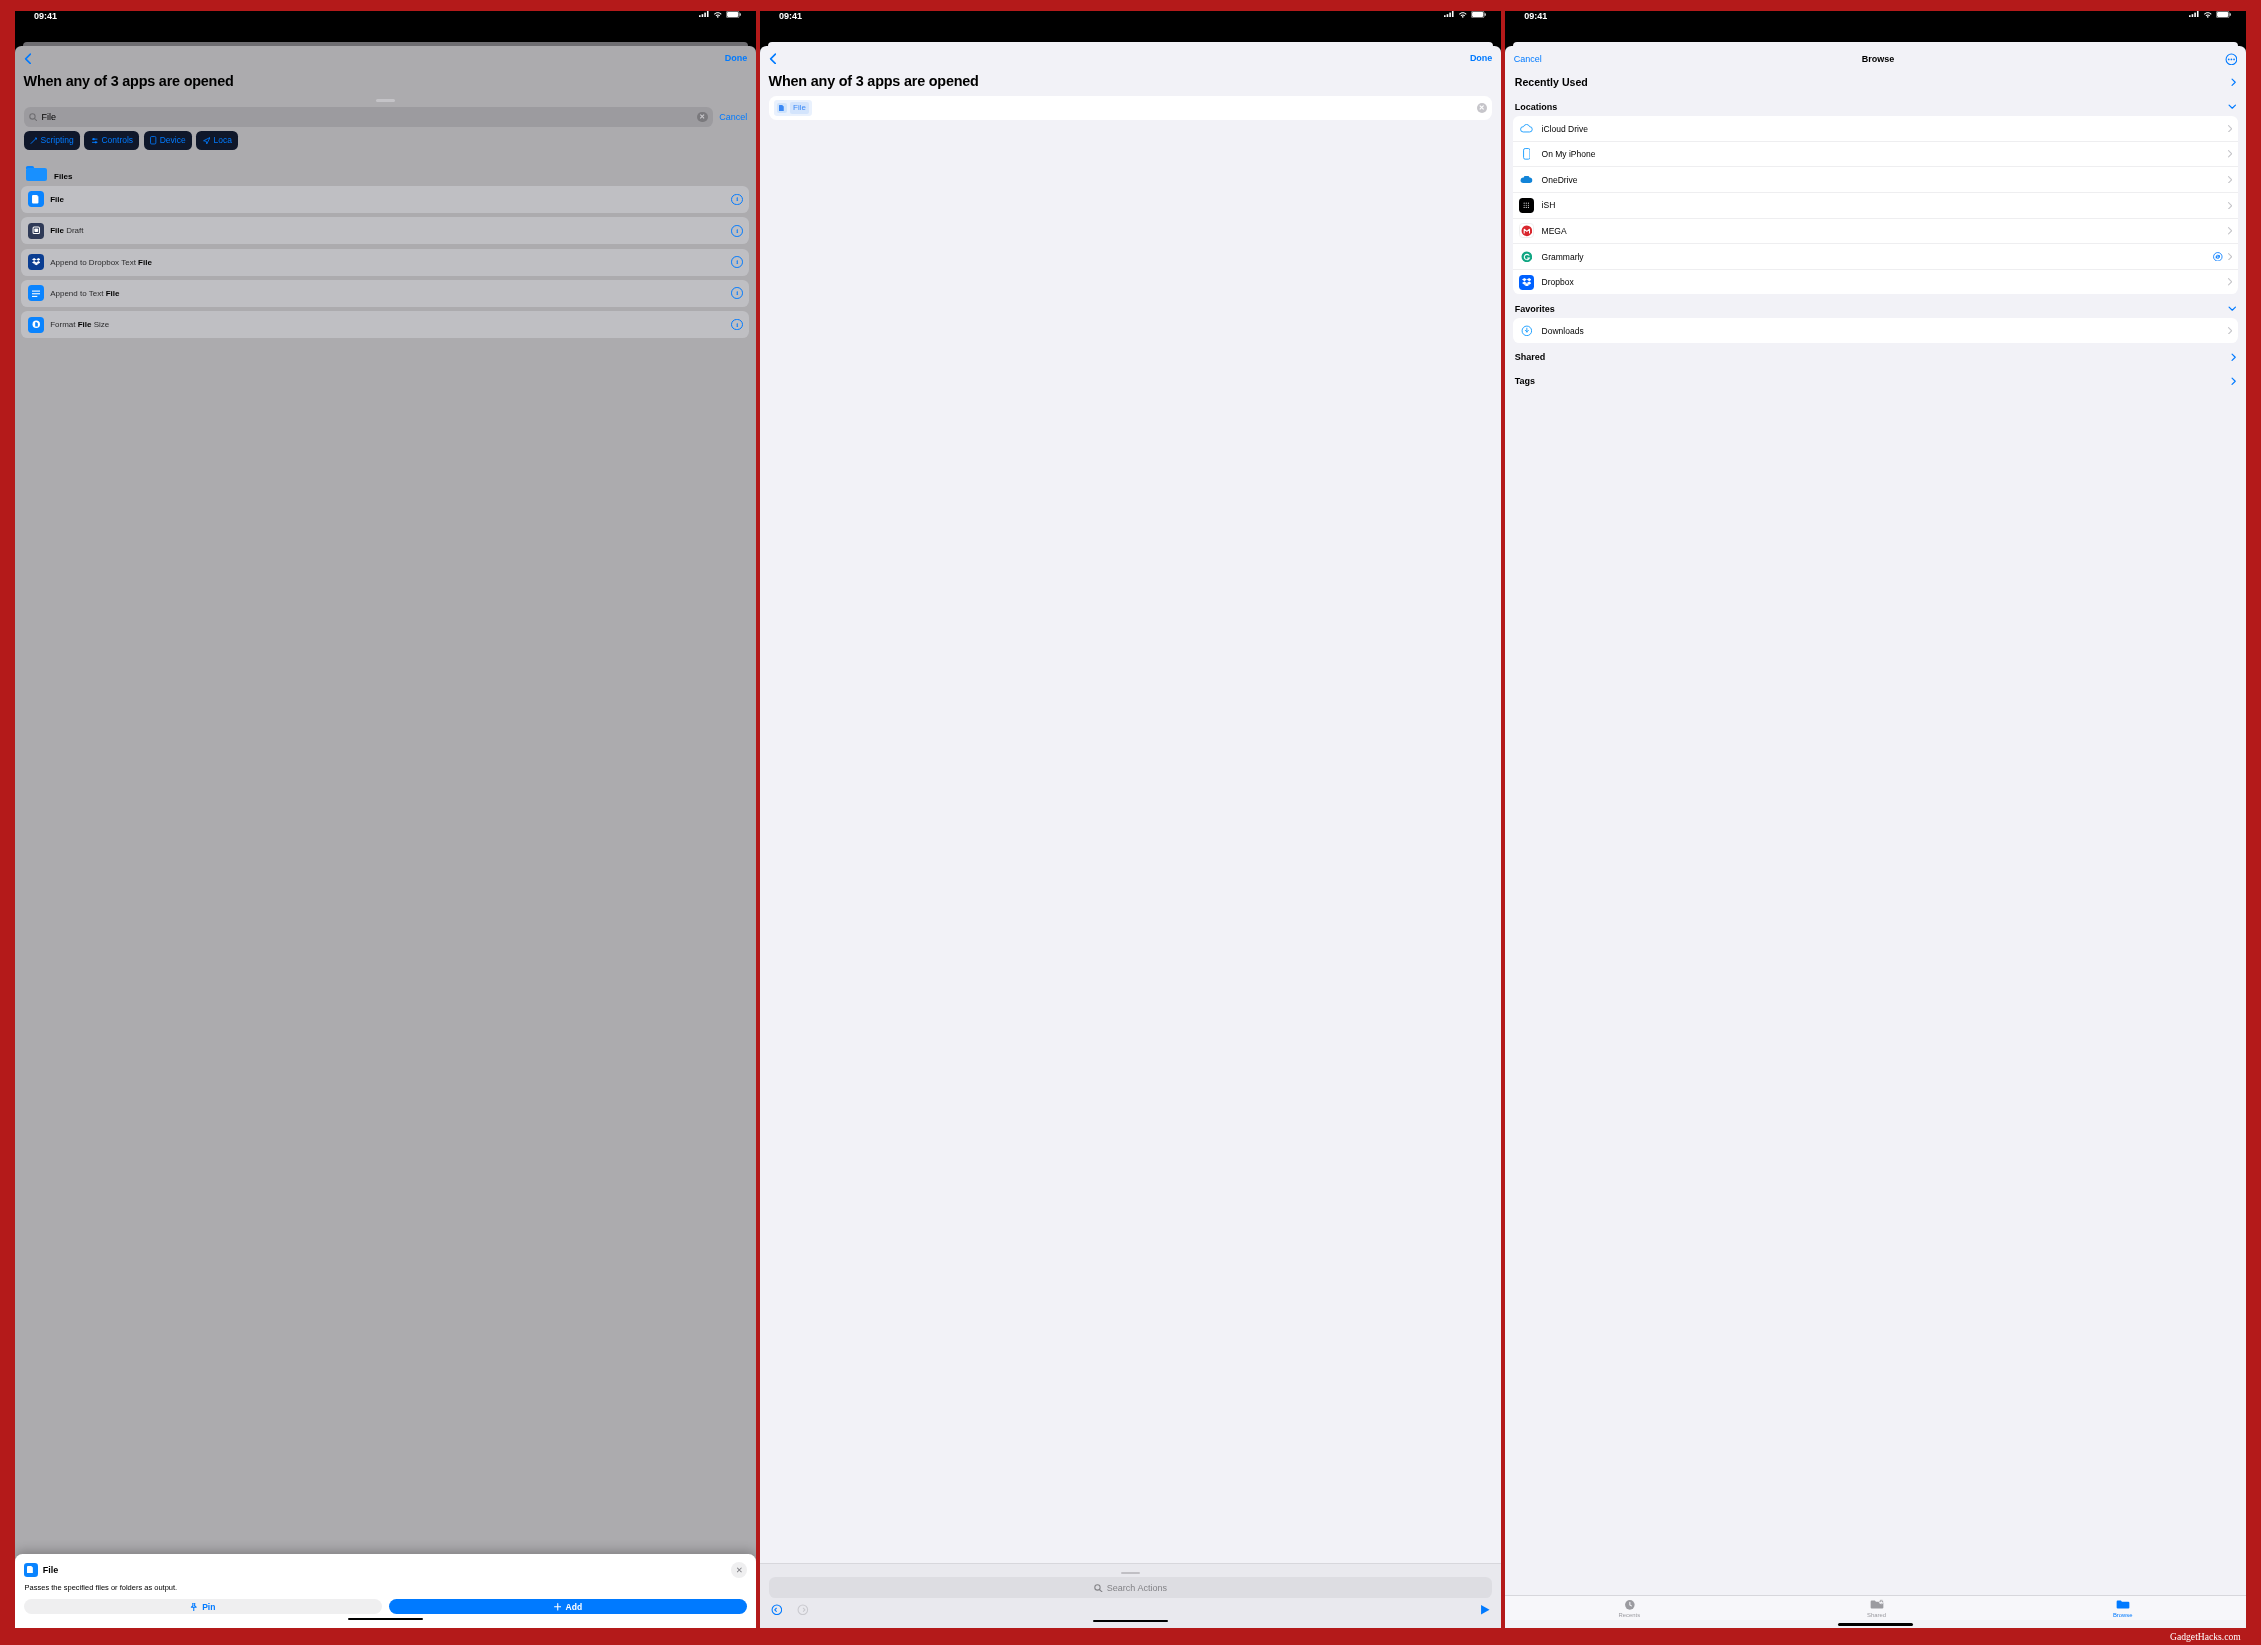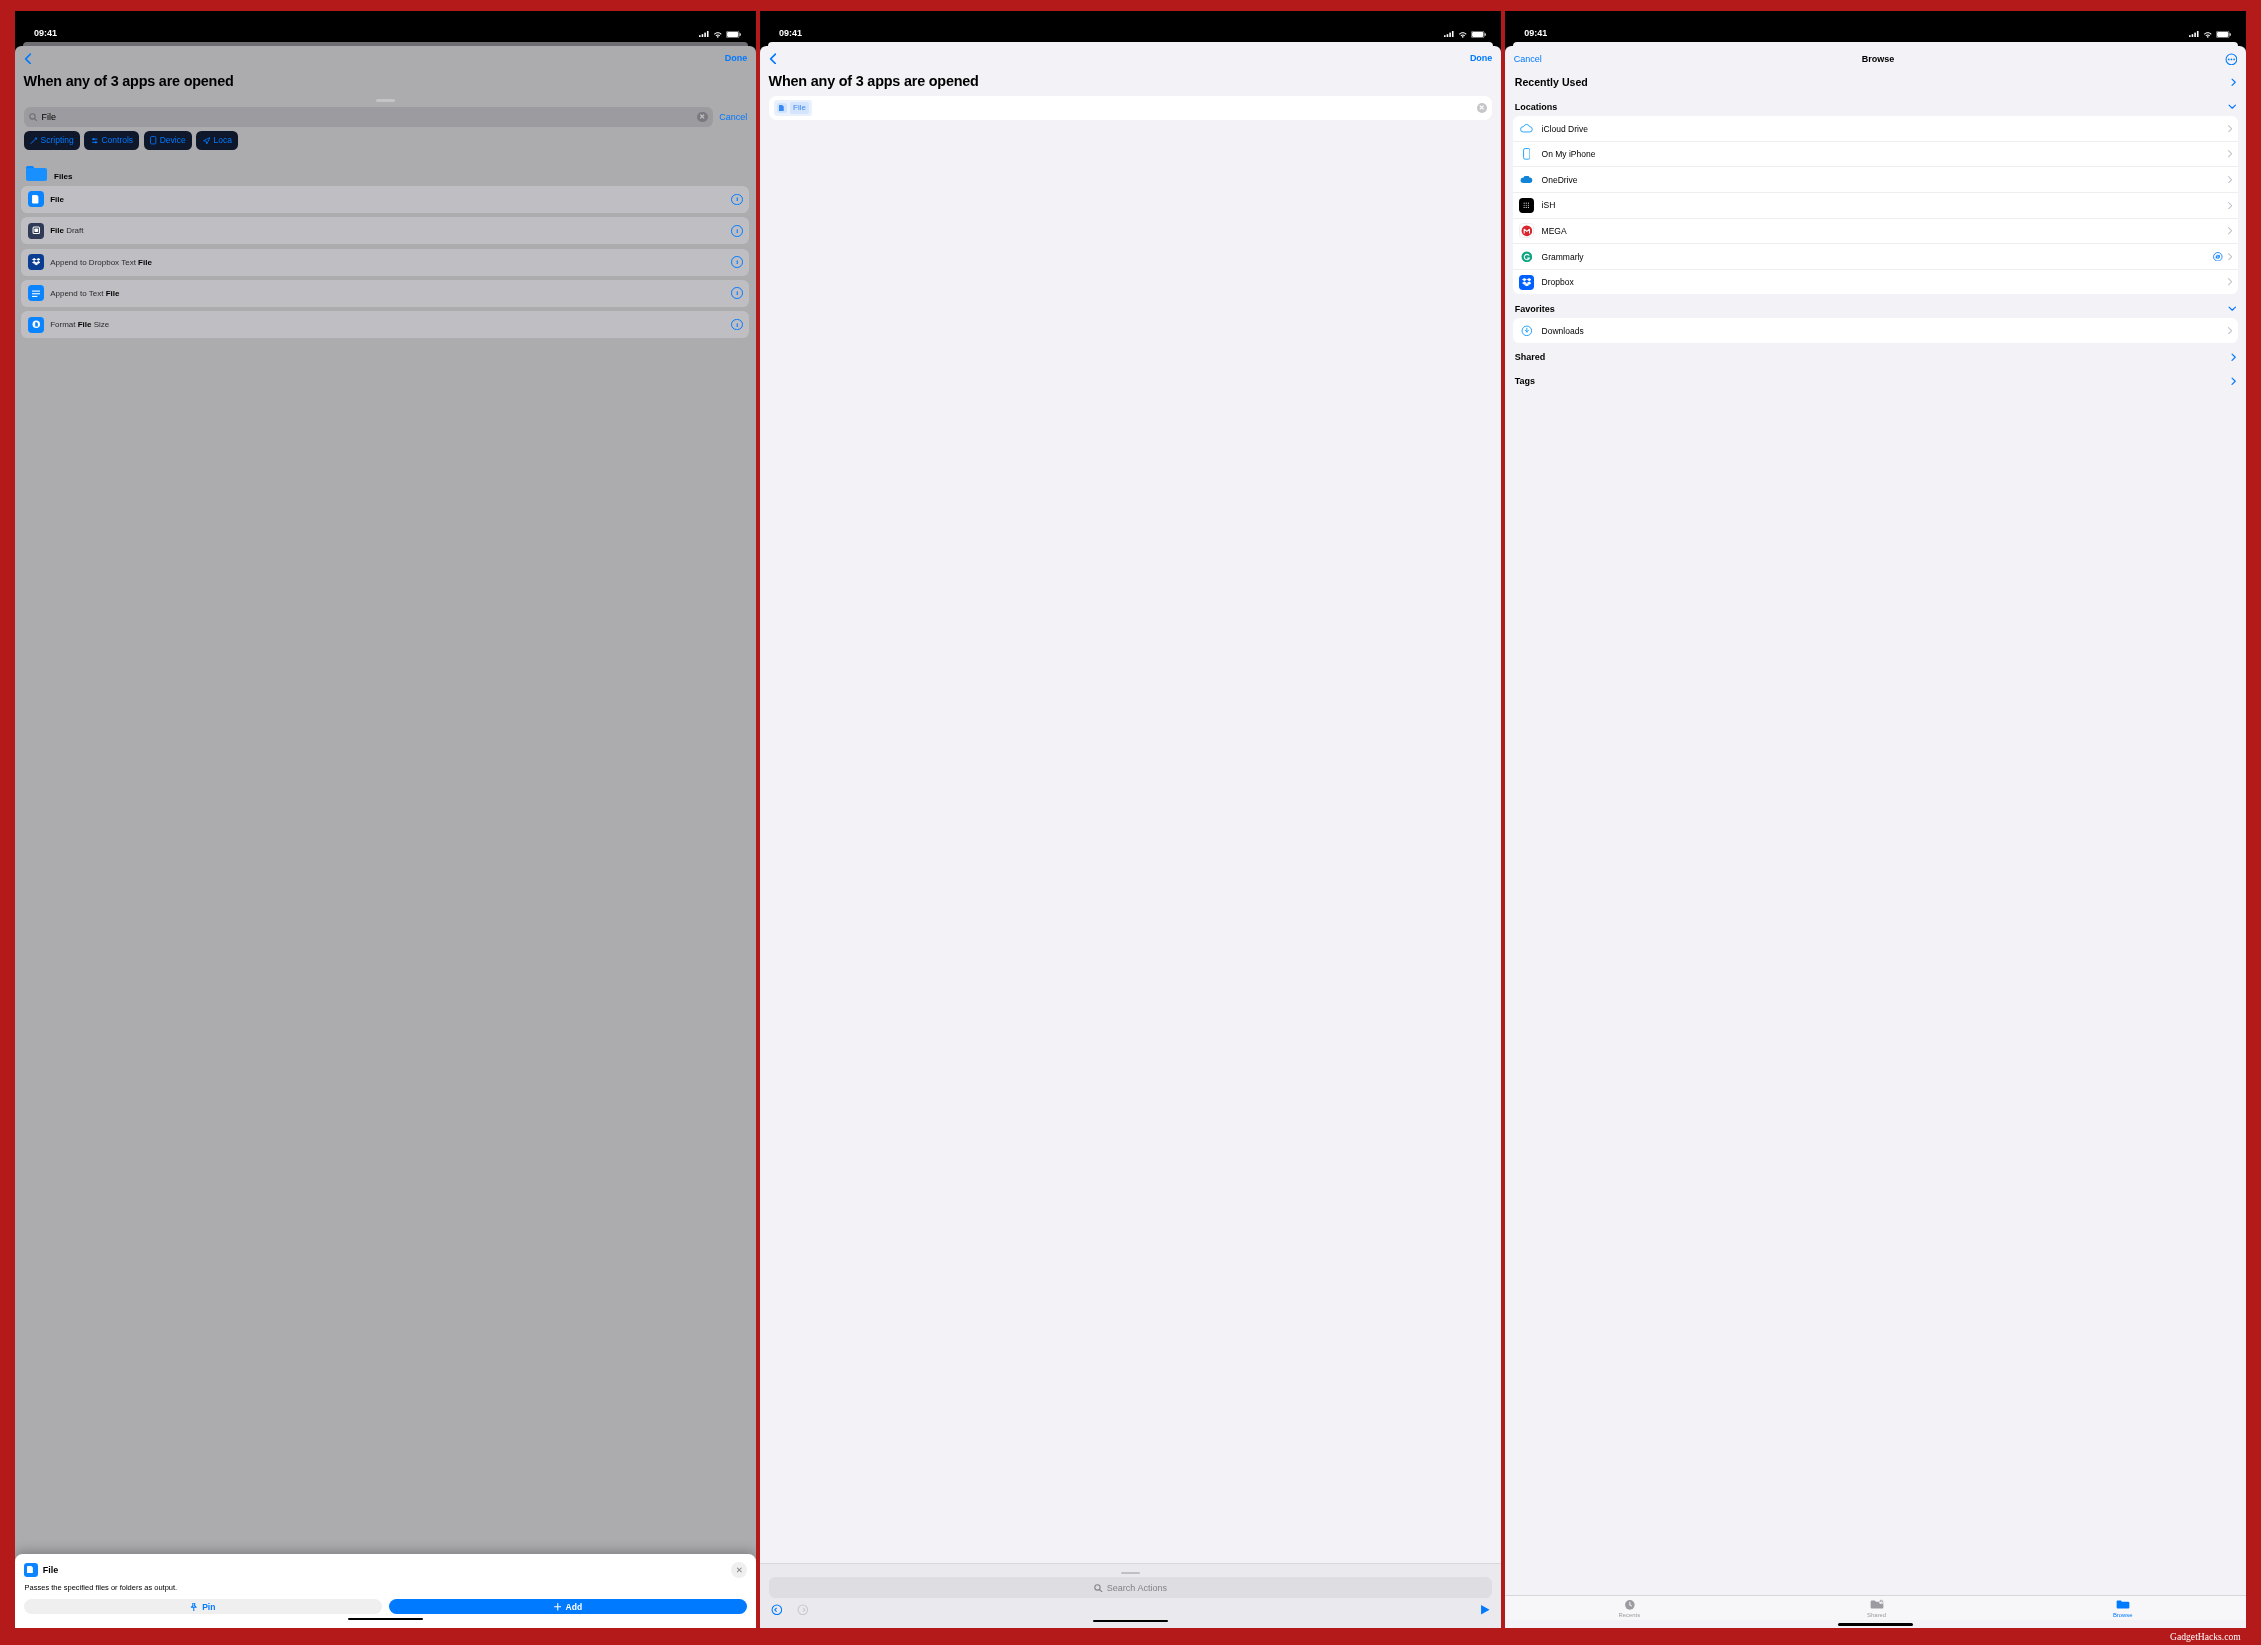--- a/index.html
+++ b/index.html
@@ -25,21 +25,21 @@
     background: #000;
     overflow: hidden;
     min-width: 0;
   }
   
   .statusbar {
     height: 27px;
     background: #000;
     color: #fff;
     display: flex;
-    align-items: flex-end;
+    align-items: flex-start;
     justify-content: space-between;
     padding: 0 15px 0 19px;
     font-size: 9px;
     font-weight: 600;
   }
   .status-right { display: flex; align-items: center; gap: 3.2px; }
   .status-right svg { display: block; }
 
   
   .cardstack {

